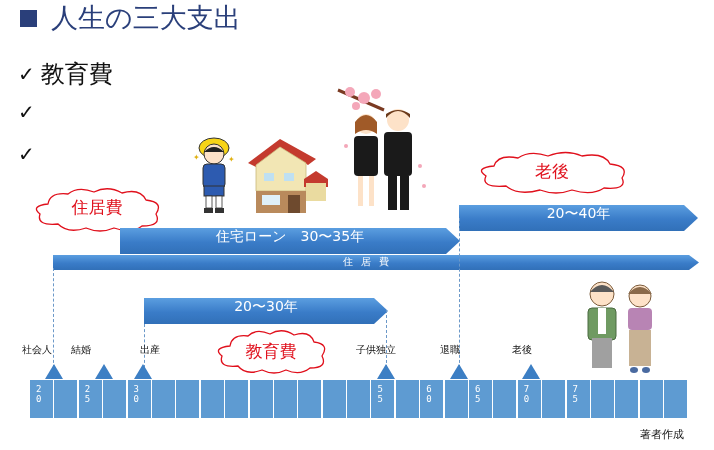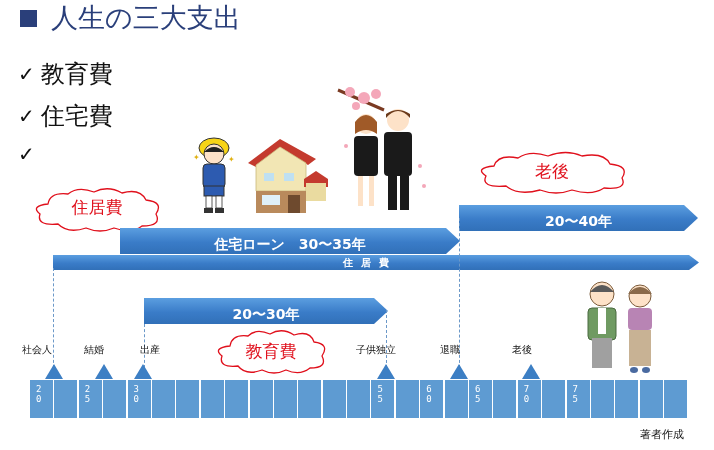--- a/index.html
+++ b/index.html
@@ -3,24 +3,24 @@
 <meta charset="utf-8">
 <style>
   html, body { margin:0; padding:0; }
   body { width:714px; height:450px; background:#ffffff; position:relative; overflow:hidden;
          font-family:"DejaVu Sans", "Liberation Sans", sans-serif; color:#111; }
   .abs { position:absolute; }
   .title { left:20px; top:0; font-size:27px; color:#2a3f7a; display:flex; align-items:center; white-space:nowrap; }
   .title .sq { width:17px; height:17px; background:#2a3f7a; margin-right:14px; }
   .bullet { left:18px; font-size:24px; color:#111; display:flex; align-items:center; white-space:nowrap; }
   .bullet .chk { font-size:20px; margin-right:6px; color:#111; }
-  .arrow { position:absolute; height:26px; color:#fff; font-size:14px; display:flex; align-items:flex-end; justify-content:center;
+  .arrow { position:absolute; height:26px; color:#fff; font-size:14px; display:flex; align-items:flex-start; justify-content:center;
            background:linear-gradient(#5b9ee0, #3a7cc8 55%, #3170b8);
            clip-path: polygon(0 0, calc(100% - 14px) 0, 100% 50%, calc(100% - 14px) 100%, 0 100%);
-           box-shadow: 0 2px 2px rgba(0,0,0,.2); white-space:nowrap;font-weight:bold; }
+           box-shadow: 0 2px 2px rgba(0,0,0,.2); white-space:nowrap; }
   .arrow.thin { height:15px; font-size:10px; letter-spacing:8px; clip-path: polygon(0 0, calc(100% - 10px) 0, 100% 50%, calc(100% - 10px) 100%, 0 100%); }
   .cloud { position:absolute; }
   .cloud svg { position:absolute; left:0; top:0; }
   .cloud span { position:absolute; left:0; right:0; text-align:center; color:#e0101c; font-size:17px; }
   .vline { position:absolute; width:0; border-left:1px dashed #6b98c8; }
   .evlabel { position:absolute; font-size:10px; color:#111; white-space:nowrap; }
   .tri { position:absolute; width:0; height:0; border-left:9px solid transparent; border-right:9px solid transparent; border-bottom:15px solid #3d7fc4; }
   .grid { position:absolute; left:30px; top:380px; display:flex; }
   .cell { width:23px; height:38px; background:#5e9bd2; margin-right:1.4px; color:#fff; font-size:9px; line-height:10px; padding:4px 0 0 6px; box-sizing:border-box; font-family:"DejaVu Sans Mono", monospace; }
   .credit { right:30px; top:427px; font-size:11px; color:#111;margin-left:14px; }
@@ -34,21 +34,20 @@
   <div class="sq"></div>
   <span>人生の三大支出</span>
 </div>
 
 <div class="abs bullet" style="top:58px">
   <span class="chk">✓</span>
   <span>教育費</span>
 </div>
 <div class="abs bullet" style="top:100px">
   <span class="chk">✓</span>
-  <span>住宅費</span>
 </div>
 <div class="abs bullet" style="top:142px">
   <span class="chk">✓</span>
 </div>
 
 <svg class="ill" style="left:190px;top:130px" width="48" height="88" viewBox="0 0 48 88">
   <ellipse cx="24" cy="18" rx="15" ry="10" fill="#f7d417" stroke="#333" stroke-width="1"></ellipse>
   <circle cx="24" cy="24" r="10" fill="#fde2c8" stroke="#333" stroke-width="1"></circle>
   <path d="M14 22 Q24 12 34 22" fill="#222"></path>
   <rect x="13" y="34" width="22" height="24" rx="4" fill="#2d5bb0" stroke="#333" stroke-width="1"></rect>
@@ -139,21 +138,21 @@
 <div class="arrow" style="left:144px;top:298px;width:244px">
   <span>20〜30年</span>
 </div>
 
 <div class="vline" style="left:53px;top:268px;height:100px"></div>
 <div class="vline" style="left:144px;top:324px;height:44px"></div>
 <div class="vline" style="left:386px;top:310px;height:58px"></div>
 <div class="vline" style="left:459px;top:218px;height:150px"></div>
 
 <div class="evlabel" style="left:22px;top:343px">社会人</div>
-<div class="evlabel" style="left:84px;top:343px">結婚</div>
+<div class="evlabel" style="left:71px;top:343px">結婚</div>
 <div class="evlabel" style="left:140px;top:343px">出産</div>
 <div class="evlabel" style="left:356px;top:343px">子供独立</div>
 <div class="evlabel" style="left:440px;top:343px">退職</div>
 <div class="evlabel" style="left:512px;top:343px">老後</div>
 
 <div class="tri" style="left:45px;top:364px"></div>
 <div class="tri" style="left:95px;top:364px"></div>
 <div class="tri" style="left:134px;top:364px"></div>
 <div class="tri" style="left:377px;top:364px"></div>
 <div class="tri" style="left:450px;top:364px"></div>

